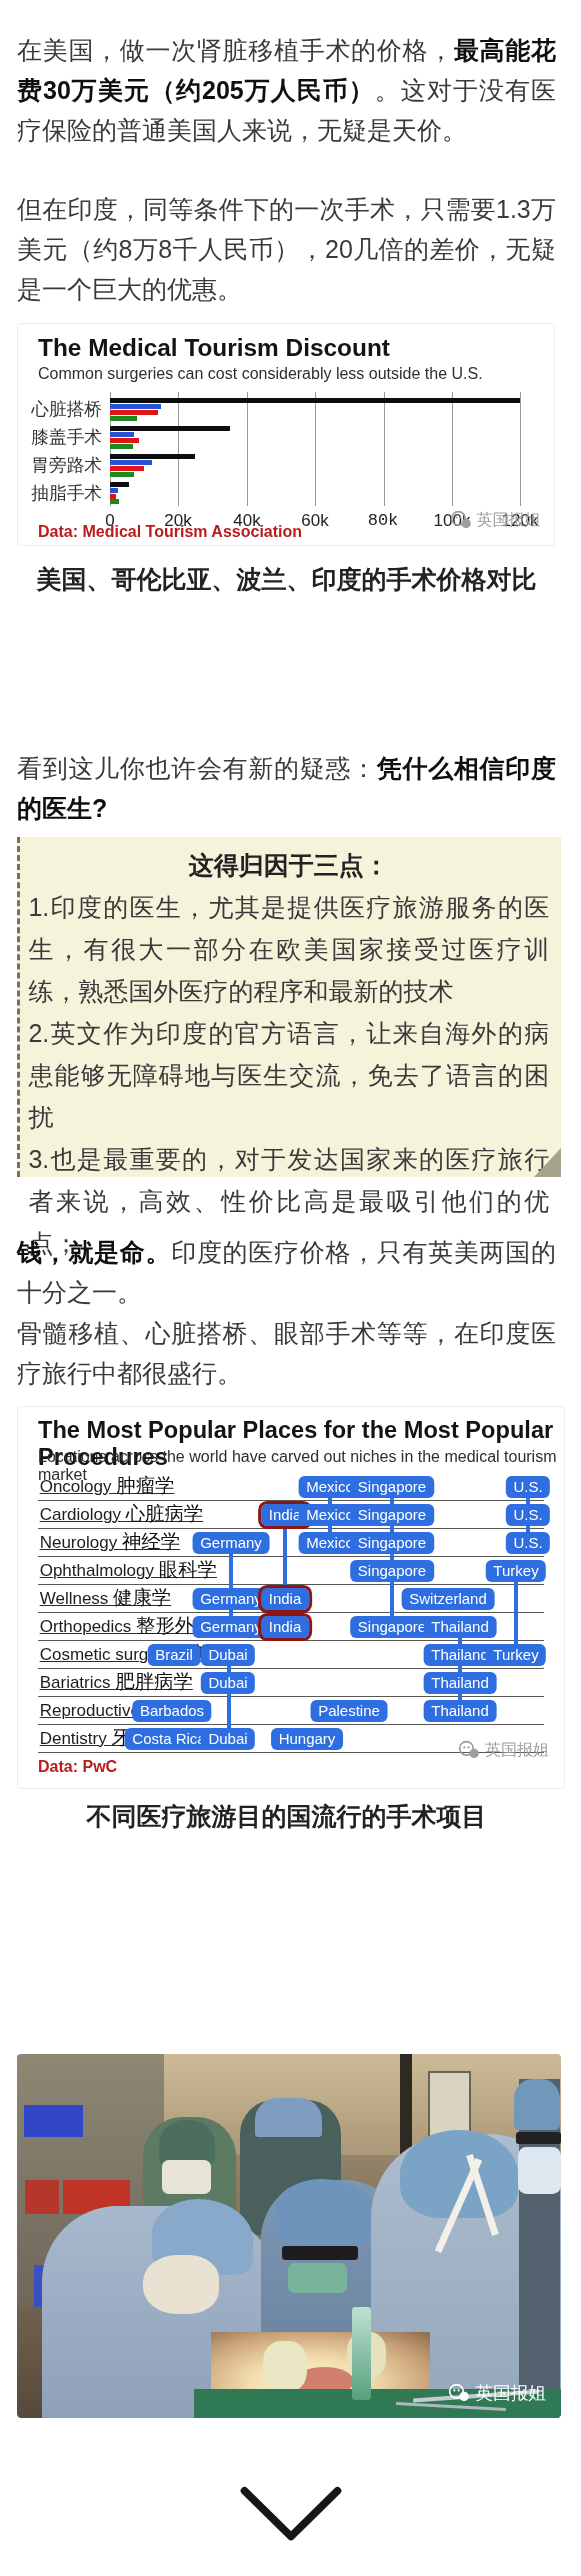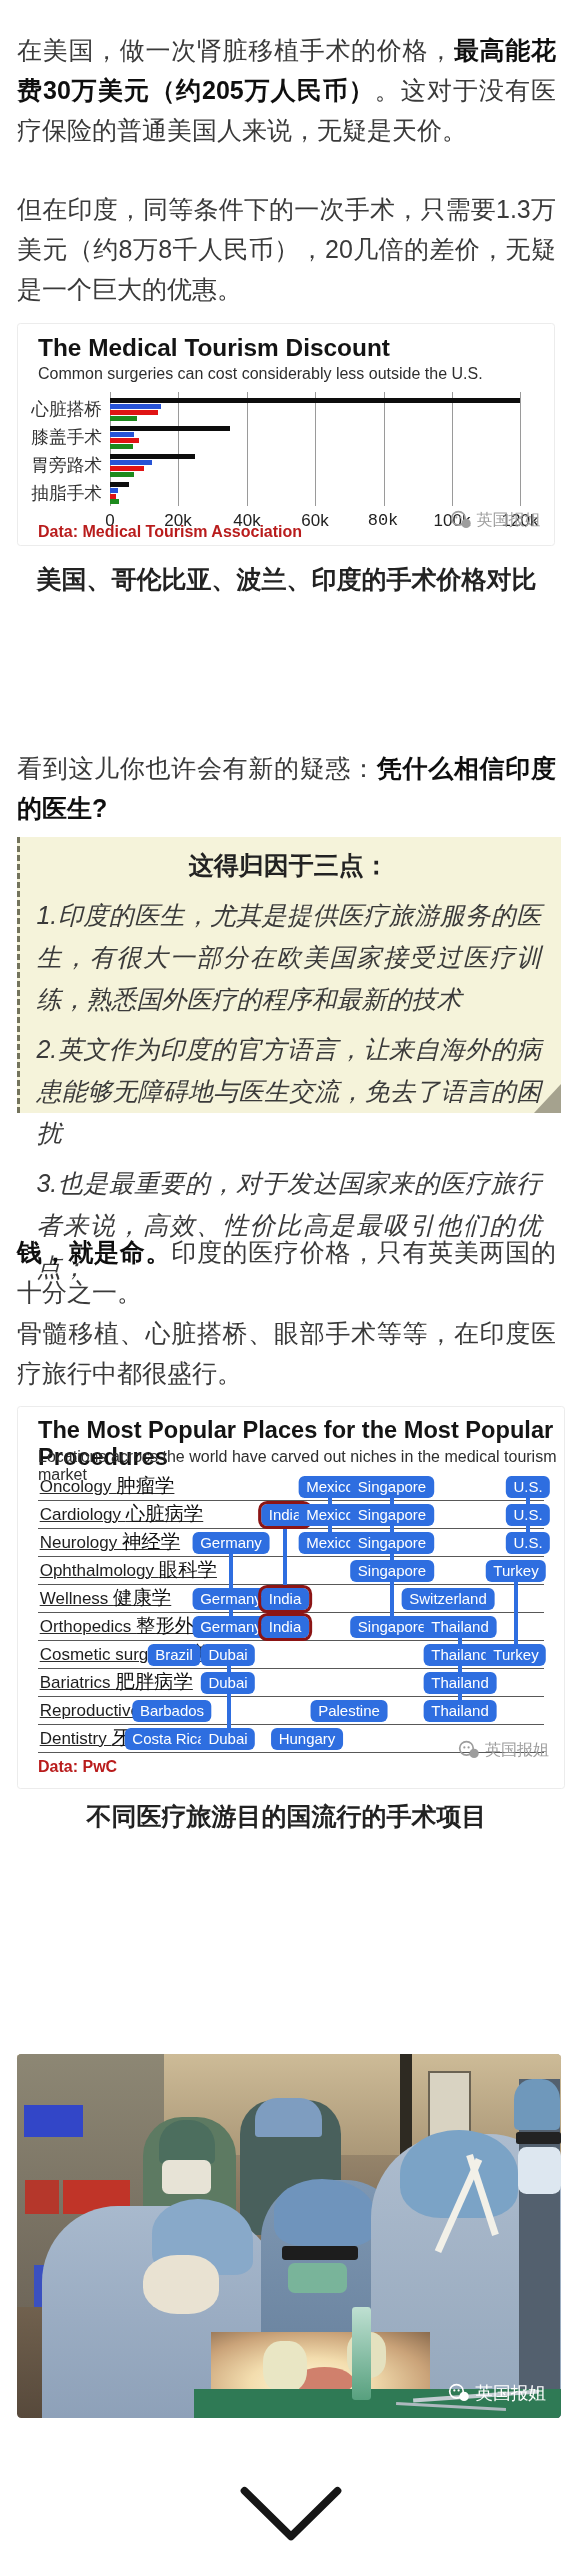--- a/index.html
+++ b/index.html
@@ -26,21 +26,21 @@
              color:#333;height:23.6px;line-height:23.6px;}
   .xtick{position:absolute;width:54px;text-align:center;font-size:17px;color:#222;top:187px;}
   
   .wm{position:absolute;display:flex;align-items:center;gap:5px;font-size:16px;color:#9d9d9d;}
   .wm svg{width:22px;height:22px;}
   .wm.white{color:#fff;font-size:17.7px;}
   
   .notebox{position:absolute;left:17px;width:544px;background:#f5f3da;box-sizing:border-box;
            border-left:3.4px dashed #73735c;padding:6.7px 11.8px 6.7px 8.4px;}
   .nb-title{text-align:center;font-weight:bold;font-size:25px;line-height:42px;color:#222;}
-  .nb-p{font-size:25px;line-height:42px;text-align:justify;color:#3a3a3a;margin:8px;font-style:italic;}
+  .nb-p{font-size:25px;line-height:42px;text-align:justify;color:#3a3a3a;margin:0;}
   .dogear{position:absolute;right:0;bottom:0;width:0;height:0;
           border-bottom:29px solid #a5a28e;border-left:27px solid transparent;}
   
   #c2-rows{position:absolute;left:20px;top:66px;width:506px;}
   .t-row{position:relative;height:27px;border-bottom:1.7px solid #585858;}
   .t-label{position:absolute;left:1.7px;top:0;height:27px;line-height:25px;white-space:nowrap;text-decoration:underline;}
   .t-en{font-size:17px;color:#1d1d1d;}
   .t-zh{font-size:19.4px;color:#111;}
   .pill{position:absolute;top:2.5px;height:22px;line-height:22px;padding:0 7.6px;border-radius:5.9px;
         color:#fff;font-size:15px;transform:translateX(-50%);white-space:nowrap;z-index:2;}
@@ -112,21 +112,21 @@
           <circle cx="12.5" cy="10" r="1.3" fill="currentColor"></circle>
         <circle cx="19" cy="17" r="5.5" fill="currentColor"></circle>
       </svg>
       <span>英国报姐</span>
     </div>
   </div>
   <div class="caption" style="top:563px">美国、哥伦比亚、波兰、印度的手术价格对比</div>
 
   <div class="para" style="top:748px"><span>看到这儿你也许会有新的疑惑：</span><b>凭什么相信印度的医生?</b></div>
 
-  <div class="notebox" style="top:837px;height:276px;box-sizing:border-box;">
+  <div class="notebox" style="top:837px;height:340px;box-sizing:border-box;">
     <div class="nb-title">这得归因于三点：</div>
     <p class="nb-p">1.印度的医生，尤其是提供医疗旅游服务的医生，有很大一部分在欧美国家接受过医疗训练，熟悉国外医疗的程序和最新的技术</p>
     <p class="nb-p">2.英文作为印度的官方语言，让来自海外的病患能够无障碍地与医生交流，免去了语言的困扰</p>
     <p class="nb-p">3.也是最重要的，对于发达国家来的医疗旅行者来说，高效、性价比高是最吸引他们的优点；</p>
     <div class="dogear"></div>
   </div>
 
   <div class="para" style="top:1232px"><b>钱，就是命。</b><span>印度的医疗价格，只有英美两国的十分之一。</span></div>
   <div class="para" style="top:1313px"><span>骨髓移植、心脏搭桥、眼部手术等等，在印度医疗旅行中都很盛行。</span></div>
 

